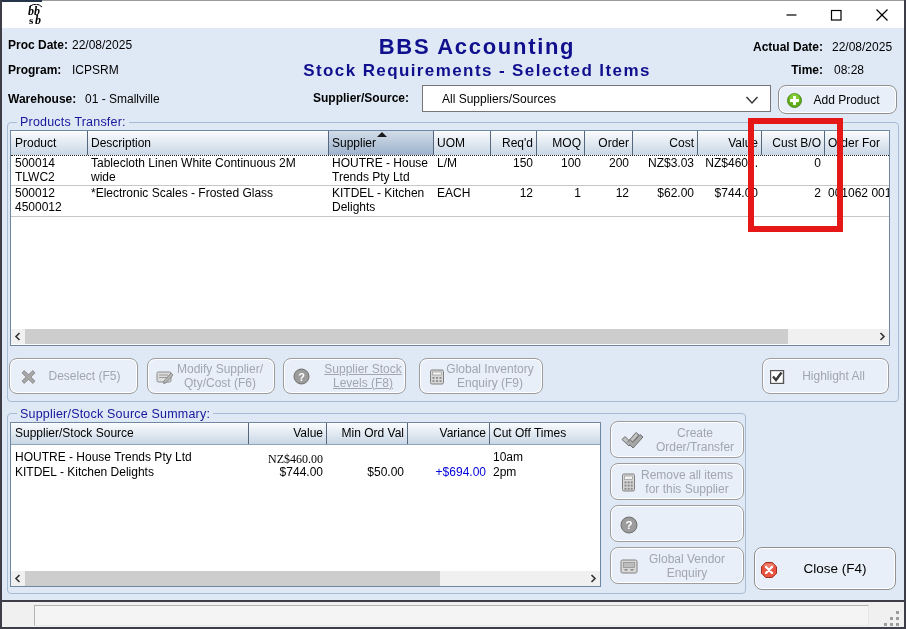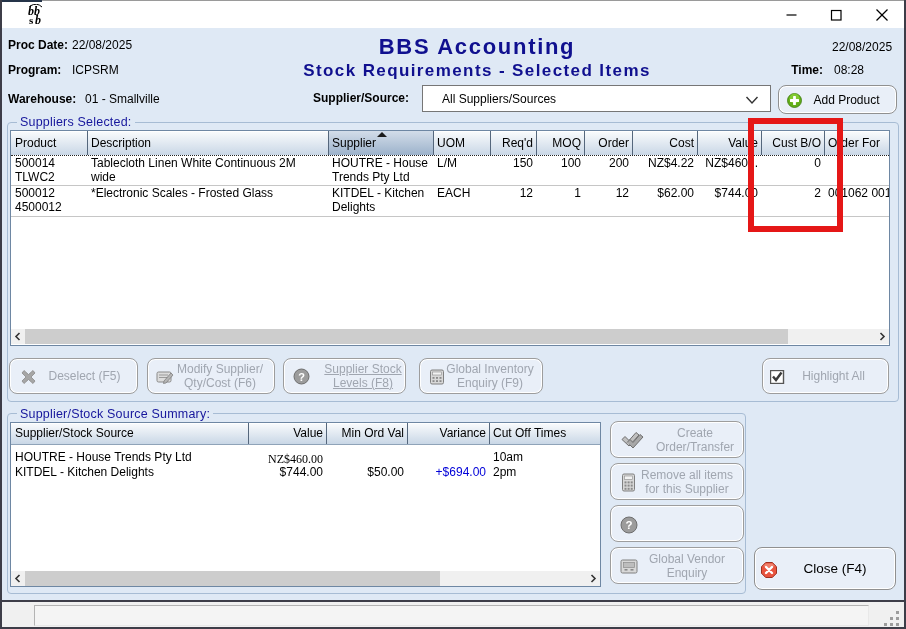--- a/index.html
+++ b/index.html
@@ -71,20 +71,21 @@
   <div class="abs bold" style="left:8px;top:38px;">Proc Date:</div>
   <div class="abs" style="left:72px;top:38px;">22/08/2025</div>
   <div class="abs bold" style="left:8px;top:63px;">Program:</div>
   <div class="abs" style="left:72px;top:63px;">ICPSRM</div>
   <div class="abs bold" style="left:8px;top:92px;">Warehouse:</div>
   <div class="abs" style="left:85px;top:92px;">01 - Smallville</div>
 
   <div class="abs bold navy" style="left:0;top:34px;width:906px;text-align:center;font-size:22px;letter-spacing:1.7px;color:#10108f;">BBS Accounting</div>
   <div class="abs bold navy" style="left:0;top:61px;width:906px;text-align:center;font-size:17px;letter-spacing:1.4px;color:#10108f;">Stock Requirements - Selected Items</div>
 
+  <div class="abs bold" style="left:653px;top:40px;width:170px;text-align:right;">Actual Date:</div>
   <div class="abs" style="left:832px;top:40px;">22/08/2025</div>
   <div class="abs bold" style="left:653px;top:63px;width:170px;text-align:right;">Time:</div>
   <div class="abs" style="left:834px;top:63px;">08:28</div>
 
   <div class="abs bold" style="left:313px;top:91px;">Supplier/Source:</div>
   <div class="abs" style="left:422px;top:85px;width:349px;height:27px;background:#fff;border:1px solid #767676;">
     <div class="abs" style="left:7px;top:6px;margin-left:12px;">All Suppliers/Sources</div>
     <svg class="abs" style="right:11px;top:9px" width="14" height="10" viewBox="0 0 14 10">
         <path d="M1.5 2 L7 8 L12.5 2" stroke="#333" stroke-width="1.4" fill="none"></path>
       </svg>
@@ -93,21 +94,21 @@
     <svg class="abs" style="left:8px;top:7px" width="15" height="15" viewBox="0 0 15 15">
       <circle cx="7.5" cy="7.5" r="7" fill="#62ad19" stroke="#3e7b10" stroke-width="0.8"></circle>
       <circle cx="7.5" cy="5.5" r="5" fill="#8fd63a" opacity="0.7"></circle>
       <rect x="6.1" y="3" width="2.8" height="9" fill="#fff" rx="0.5"></rect>
       <rect x="3" y="6.1" width="9" height="2.8" fill="#fff" rx="0.5"></rect>
     </svg>
     <span style="margin-left:18px;">Add Product</span>
   </div>
 
   <div class="abs group" style="left:7px;top:122px;width:892px;height:280px;"></div>
-  <div class="abs grouplabel" style="left:17px;top:115px;">Suppliers Selected:</div>
+  <div class="abs grouplabel" style="left:17px;top:115px;">Products Transfer:</div>
 
   <div class="abs" style="left:10px;top:130px;width:880px;height:216px;background:#fff;border:1px solid #6e87a3;"></div>
 
   <div id="ptable">
 
   <div class="abs thead" style="left:11px;top:131px;width:878px;height:24px;"></div>
   <div class="abs thead-sort" style="left:328px;top:131px;width:105px;height:24px;"></div>
   <div class="hcell" style="left:15px;top:131px;width:70px;">Product</div>
   <div class="hcell" style="left:91px;top:131px;width:235px;">Description</div>
   <div class="hcell" style="left:332px;top:131px;width:99px;">Supplier</div>
@@ -136,21 +137,21 @@
   <div class="abs" style="left:11px;top:155px;width:878px;height:0;border-top:1px dotted #222;"></div>
   <div class="abs" style="left:11px;top:185px;width:878px;height:1px;background:#c6c6c6;"></div>
   <div class="abs" style="left:11px;top:216px;width:878px;height:1px;background:#c6c6c6;"></div>
   <div class="cell" style="left:15px;top:156px;width:71px;height:30px;white-space:normal;">500014<br>TLWC2</div>
   <div class="cell" style="left:91px;top:156px;width:236px;height:30px;white-space:normal;">Tablecloth Linen White Continuous 2M<br>wide</div>
   <div class="cell" style="left:332px;top:156px;width:100px;height:30px;white-space:normal;">HOUTRE - House<br>Trends Pty Ltd</div>
   <div class="cell" style="left:437px;top:156px;width:52px;height:30px;white-space:normal;">L/M</div>
   <div class="cell rt" style="left:490px;top:156px;width:43px;height:30px;">150</div>
   <div class="cell rt" style="left:536px;top:156px;width:45px;height:30px;">100</div>
   <div class="cell rt" style="left:584px;top:156px;width:45px;height:30px;">200</div>
-  <div class="cell rt" style="left:632px;top:156px;width:62px;height:30px;">NZ$4.22</div>
+  <div class="cell rt" style="left:632px;top:156px;width:62px;height:30px;">NZ$3.03</div>
   <div class="cell rt" style="left:697px;top:156px;width:61px;height:30px;">NZ$460...</div>
   <div class="cell rt" style="left:761px;top:156px;width:60px;height:30px;">0</div>
   <div class="cell" style="left:15px;top:186px;width:71px;height:30px;white-space:normal;">500012<br>4500012</div>
   <div class="cell" style="left:91px;top:186px;width:236px;height:30px;white-space:normal;">*Electronic Scales - Frosted Glass</div>
   <div class="cell" style="left:332px;top:186px;width:100px;height:30px;white-space:normal;">KITDEL - Kitchen<br>Delights</div>
   <div class="cell" style="left:437px;top:186px;width:52px;height:30px;white-space:normal;">EACH</div>
   <div class="cell rt" style="left:490px;top:186px;width:43px;height:30px;">12</div>
   <div class="cell rt" style="left:536px;top:186px;width:45px;height:30px;">1</div>
   <div class="cell rt" style="left:584px;top:186px;width:45px;height:30px;">12</div>
   <div class="cell rt" style="left:632px;top:186px;width:62px;height:30px;">$62.00</div>

